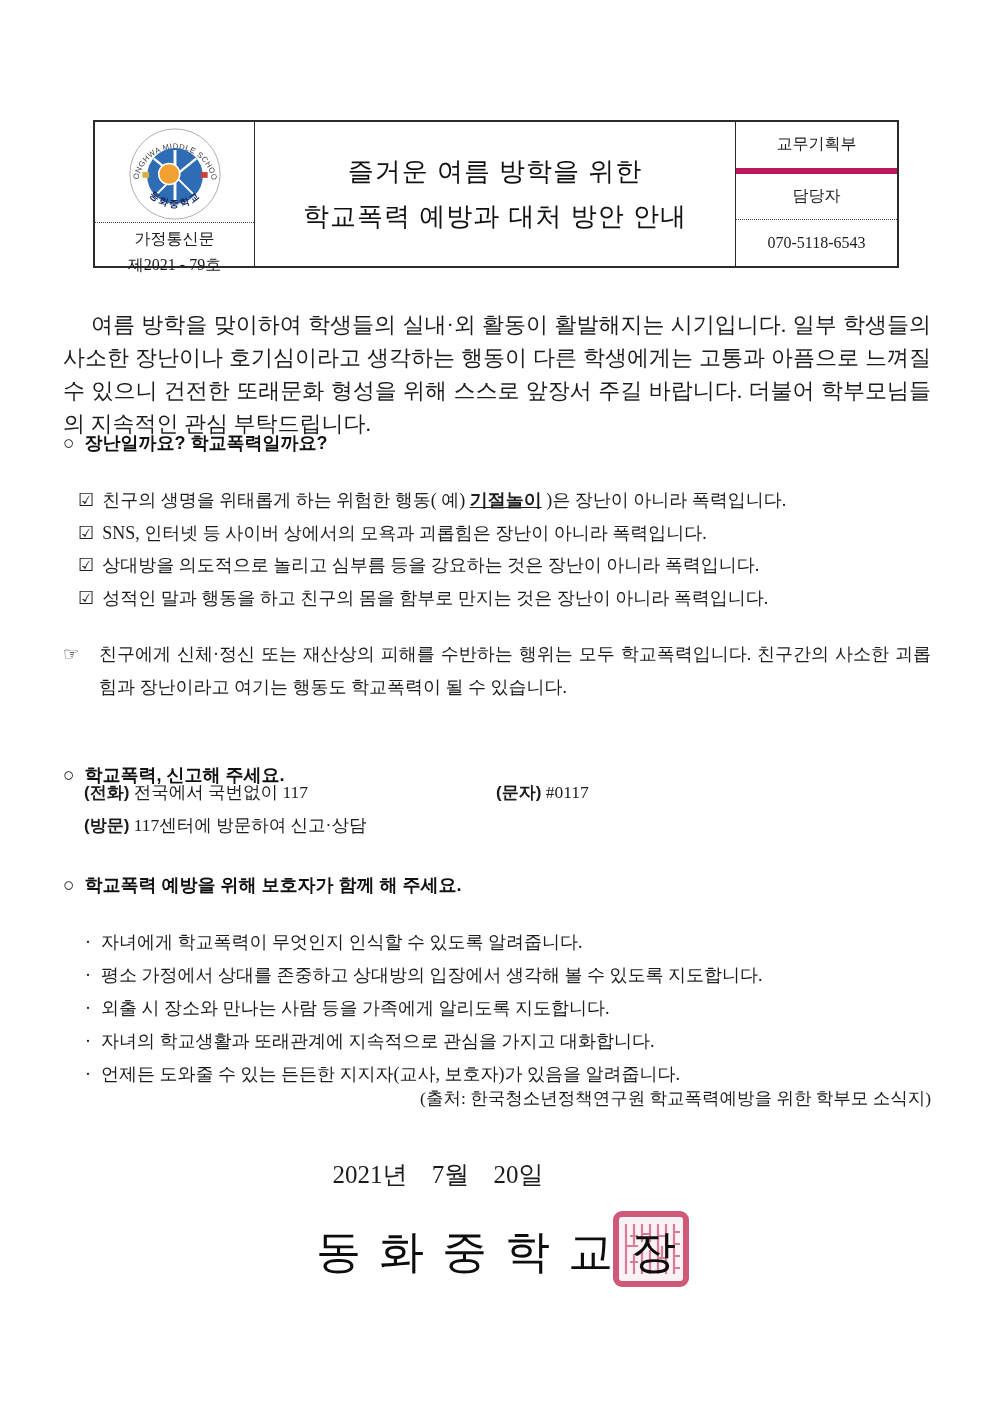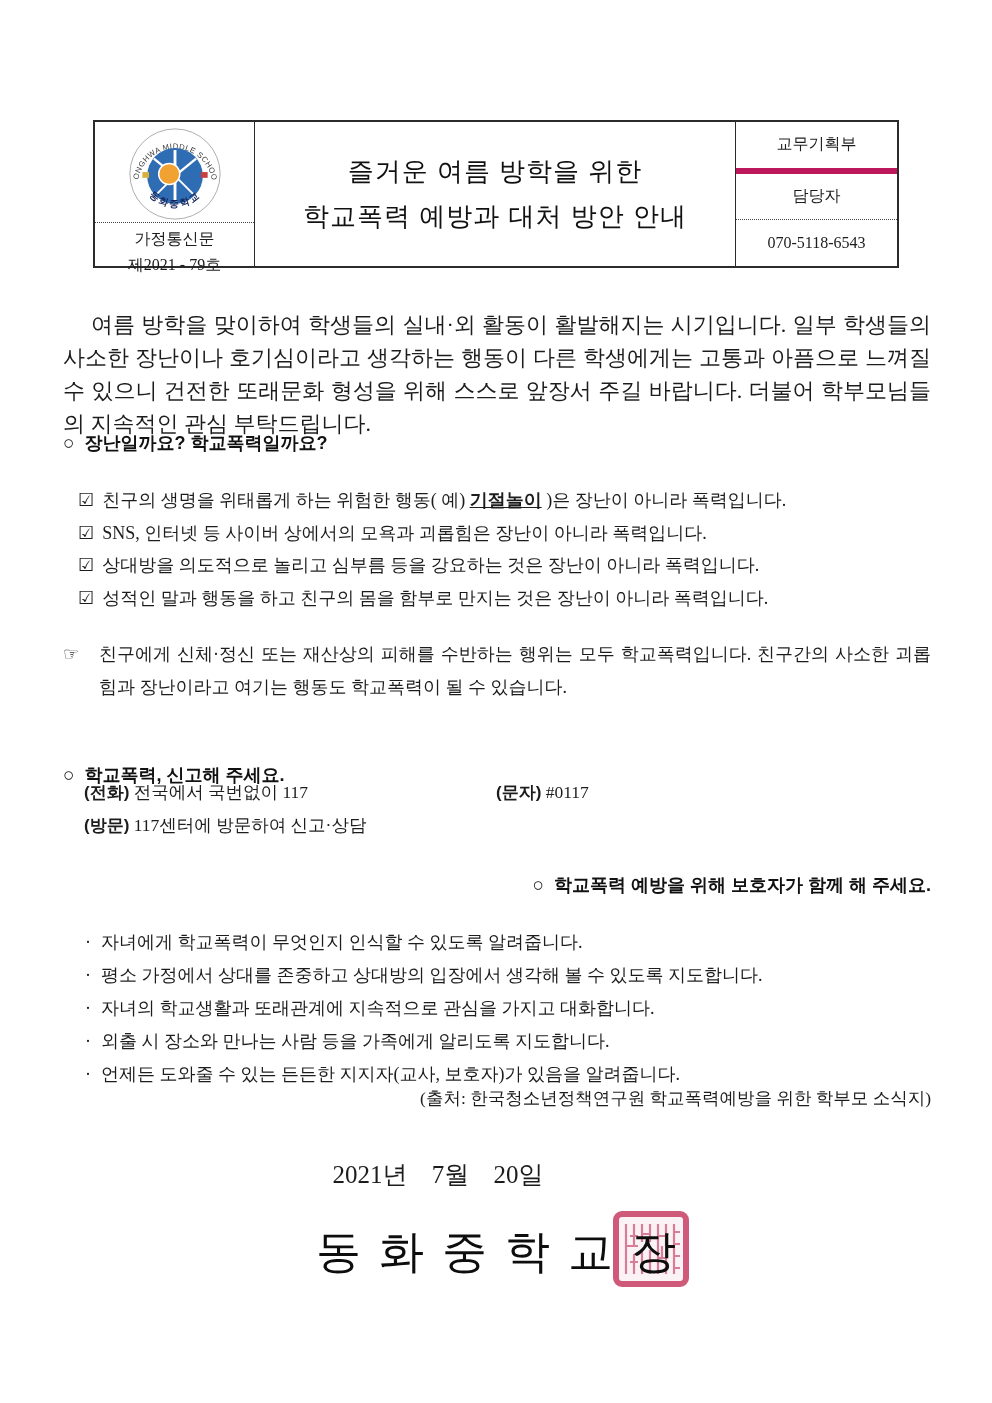--- a/index.html
+++ b/index.html
@@ -59,21 +59,21 @@
   .hl{font-weight:bold;text-decoration:underline;}
   .note{top:638px;display:flex;font-size:18px;line-height:33px;}
   .note .glyph{width:36px;flex:0 0 36px;color:#333;}
   .note .note-text{flex:1;text-align:justify;}
   .sec2-head{top:748px;margin-top:16px;}
   .report{top:776px;left:84px;width:847px;font-size:17.5px;line-height:32px;}
   .report .rep-row{display:flex;}
   .report .col-l{width:412px;flex:0 0 412px;}
   .report .col-r{flex:1;}
   .rep-label{font-weight:bold;font-family:"Liberation Sans","DejaVu Sans",sans-serif;font-size:17px;}
-  .sec3-head{top:874px;text-align:right;}
+  .sec3-head{top:874px;}
   .bullets{top:926px;left:85px;width:846px;font-size:18px;line-height:33px;}
   .bullet-row .glyph{margin-right:10px;}
   .source-line{top:1086px;text-align:right;font-size:17.5px;}
   
   .date-line{
     position:absolute;left:0;top:1158px;width:876px;text-align:center;
     font-size:25px;word-spacing:18px;font-family:"Liberation Serif","DejaVu Serif",serif;
   }
   .signature{
     position:absolute;left:0;top:1216px;width:992px;text-align:center;
@@ -190,24 +190,24 @@
   </div>
 
   <div class="blk bullets">
     <div class="bullet-row">
       <span class="glyph">·</span><span>자녀에게 학교폭력이 무엇인지 인식할 수 있도록 알려줍니다.</span>
     </div>
     <div class="bullet-row">
       <span class="glyph">·</span><span>평소 가정에서 상대를 존중하고 상대방의 입장에서 생각해 볼 수 있도록 지도합니다.</span>
     </div>
     <div class="bullet-row">
+      <span class="glyph">·</span><span>외출 시 장소와 만나는 사람 등을 가족에게 알리도록 지도합니다.</span>
+    </div>
+    <div class="bullet-row">
       <span class="glyph">·</span><span>자녀의 학교생활과 또래관계에 지속적으로 관심을 가지고 대화합니다.</span>
-    </div>
-    <div class="bullet-row">
-      <span class="glyph">·</span><span>외출 시 장소와 만나는 사람 등을 가족에게 알리도록 지도합니다.</span>
     </div>
     <div class="bullet-row">
       <span class="glyph">·</span><span>언제든 도와줄 수 있는 든든한 지지자(교사, 보호자)가 있음을 알려줍니다.</span>
     </div>
   </div>
 
   <div class="blk source-line">(출처: 한국청소년정책연구원 학교폭력예방을 위한 학부모 소식지)</div>
 
   <div class="date-line">2021년 7월 20일</div>
 

